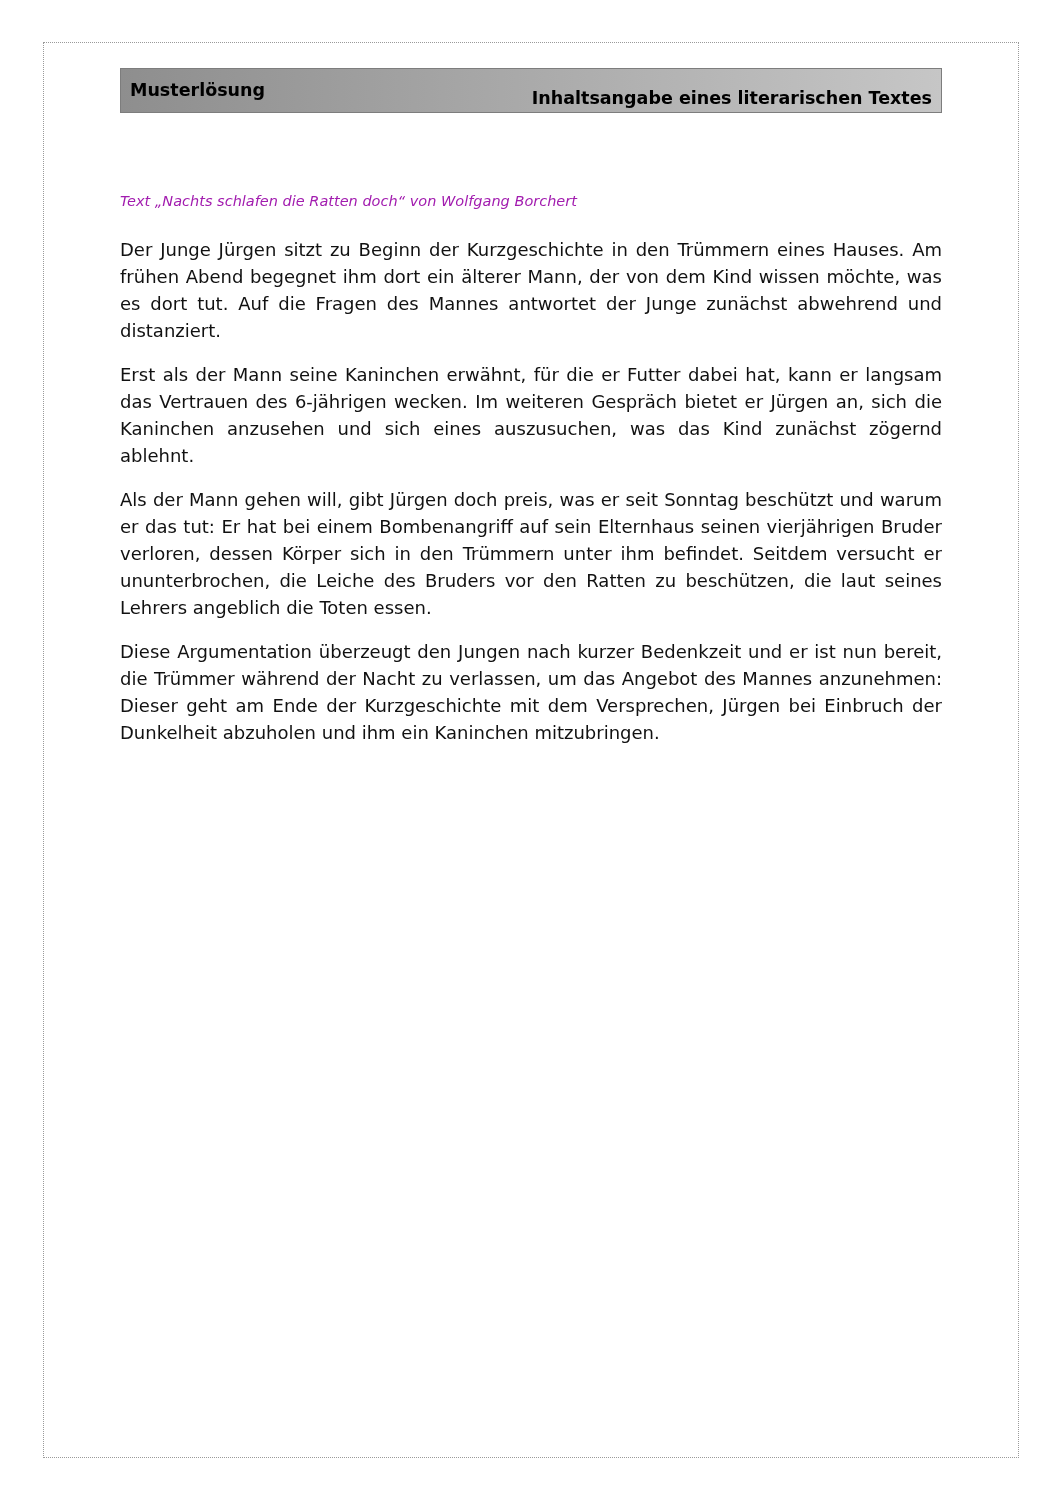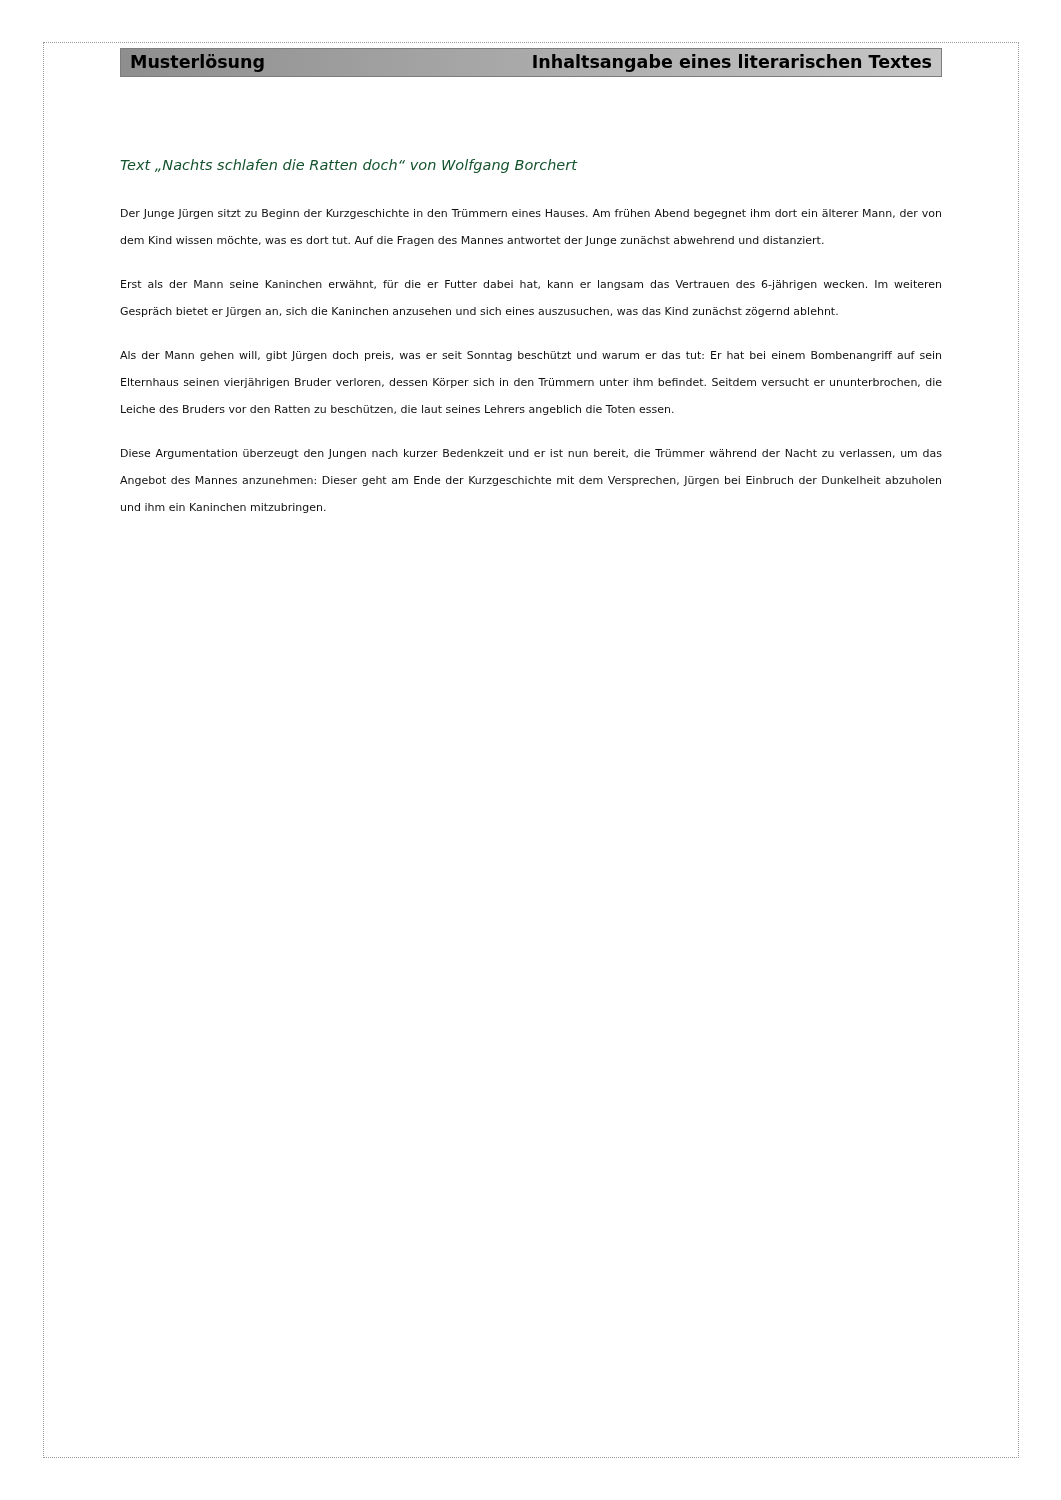--- a/index.html
+++ b/index.html
@@ -23,52 +23,52 @@
     top: 42px;
     right: 42px;
     bottom: 42px;
     border: 1px dotted #9a9a9a;
     pointer-events: none;
   }
 
   .content {
     position: absolute;
     left: 120px;
-    top: 48px;
+    top: 68px;
     width: 822px;
   }
 
   .header-bar {
     display: flex;
     justify-content: space-between;
     align-items: center;
     background: linear-gradient(to right, #8e8e8e, #c6c6c6);
     border: 1px solid #7d7d7d;
     padding: 3px 9px 4px 9px;
     font-size: 17.5px;
     font-weight: bold;
     color: #000000;
   }
 
   .header-left { white-space: nowrap; }
-  .header-right { white-space: nowrap; }
+  .header-right { white-space: nowrap; margin-top: 16px; }
 
   .source-line {
     margin-top: 80px;
     font-size: 14.5px;
     font-style: italic;
-    color: #14532d;
+    color: #a21caf;
   }
 
   .body-text {
     margin-top: 27px;
   }
 
   .body-text p {
-    font-size: 11px;
+    font-size: 18px;
     line-height: 27px;
     color: #111111;
     text-align: justify;
     margin-bottom: 17px;
   }
 </style>
 </head>
 <body>
 
 <div class="page">

